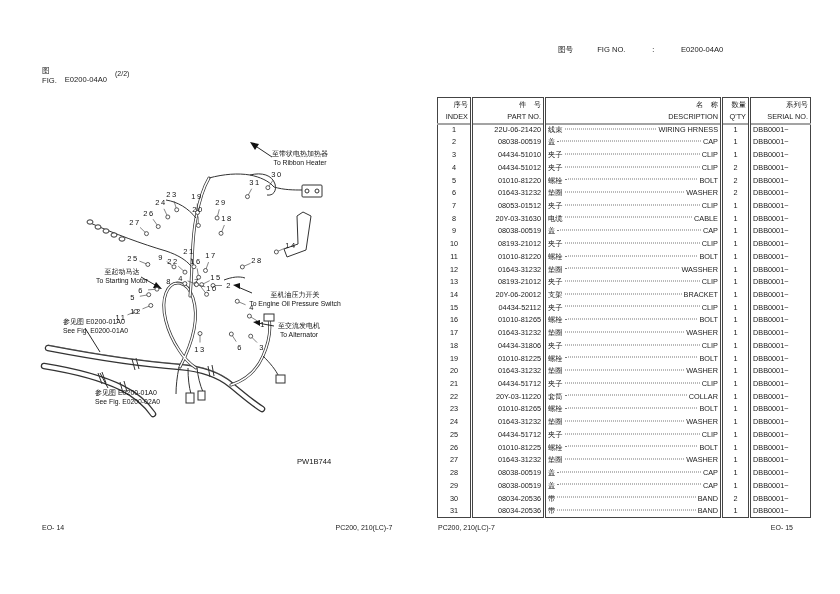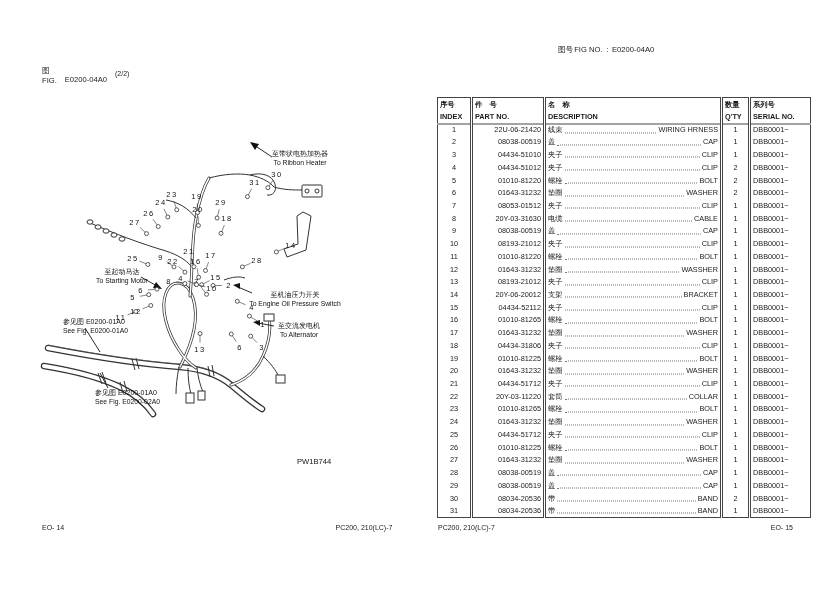--- a/index.html
+++ b/index.html
@@ -7,21 +7,21 @@
         font-family:"Liberation Sans",sans-serif;color:#1a1a1a;overflow:hidden;}
 
   
   .fig-header{position:absolute;left:42px;top:66px;display:flex;align-items:flex-end;gap:8px;
               font-size:7.6px;line-height:1.4;white-space:nowrap;}
   .fh-stack div{height:10px;}
   .fh-figno{padding-bottom:0;}
   .fh-sheet{padding-bottom:7px;font-size:7px;}
 
   
-  .head-right{position:absolute;left:558px;top:45px;font-size:7.6px;display:flex;gap:1px;white-space:nowrap;}
+  .head-right{position:absolute;left:558px;top:45px;font-size:7.6px;display:flex;gap:24px;white-space:nowrap;}
 
   
   .diagram{position:absolute;left:40px;top:130px;}
   .t7{stroke:#333;stroke-width:6.5;fill:none;stroke-linecap:round}
   .t7i{stroke:#fff;stroke-width:4;fill:none;stroke-linecap:round}
   .t7c{stroke:#555;stroke-width:.6;fill:none}
   .w3{stroke:#333;stroke-width:3;fill:none;stroke-linecap:round}
   .w3i{stroke:#fff;stroke-width:1.5;fill:none;stroke-linecap:round}
   .w1{stroke:#333;stroke-width:1;fill:none}
   .part{stroke:#333;stroke-width:1;fill:#fff}
@@ -35,27 +35,27 @@
   .aline{stroke:#111;stroke-width:.9}
 
   
   table.parts{position:absolute;left:437px;top:97px;width:373px;border-collapse:collapse;
               table-layout:fixed;border:1.4px solid #444;}
   table.parts th,table.parts td{border-left:3px double #444;padding:0 2px;font-weight:normal;
               font-size:7.3px;line-height:1.15;overflow:hidden;white-space:nowrap;}
   table.parts th:first-child,table.parts td:first-child{border-left:none;}
   table.parts thead tr{height:13px;}
   table.parts thead tr.hdr-en th{border-bottom:2px solid #a3a3a3;}
-  table.parts thead th{text-align:left;vertical-align:bottom;padding-bottom:1px;font-weight:bold;}
+  table.parts thead th{text-align:right;vertical-align:bottom;padding-bottom:1px;}
   table.parts tbody tr{height:12.72px;}
   td.c-index{text-align:center;}
   td.c-part{padding-left:5px;text-align:right;}
   td.c-qty{text-align:center;}
   td.c-serial{padding-left:3px;}
-  .desc-in{display:flex;align-items:flex-end;}
+  .desc-in{display:flex;align-items:center;}
   .desc-in .dots{flex:1;border-bottom:1px dotted #777;margin:0 2px;transform:translateY(-1.5px);}
 
   
   .foot{position:absolute;top:524px;font-size:7px;white-space:nowrap;}
   #foot-left{left:42px;}
   #foot-model-left{left:308px;width:112px;text-align:center;}
   #foot-model-right{left:438px;}
   #foot-right{left:718px;width:75px;text-align:right;}
 </style>
 </head>

